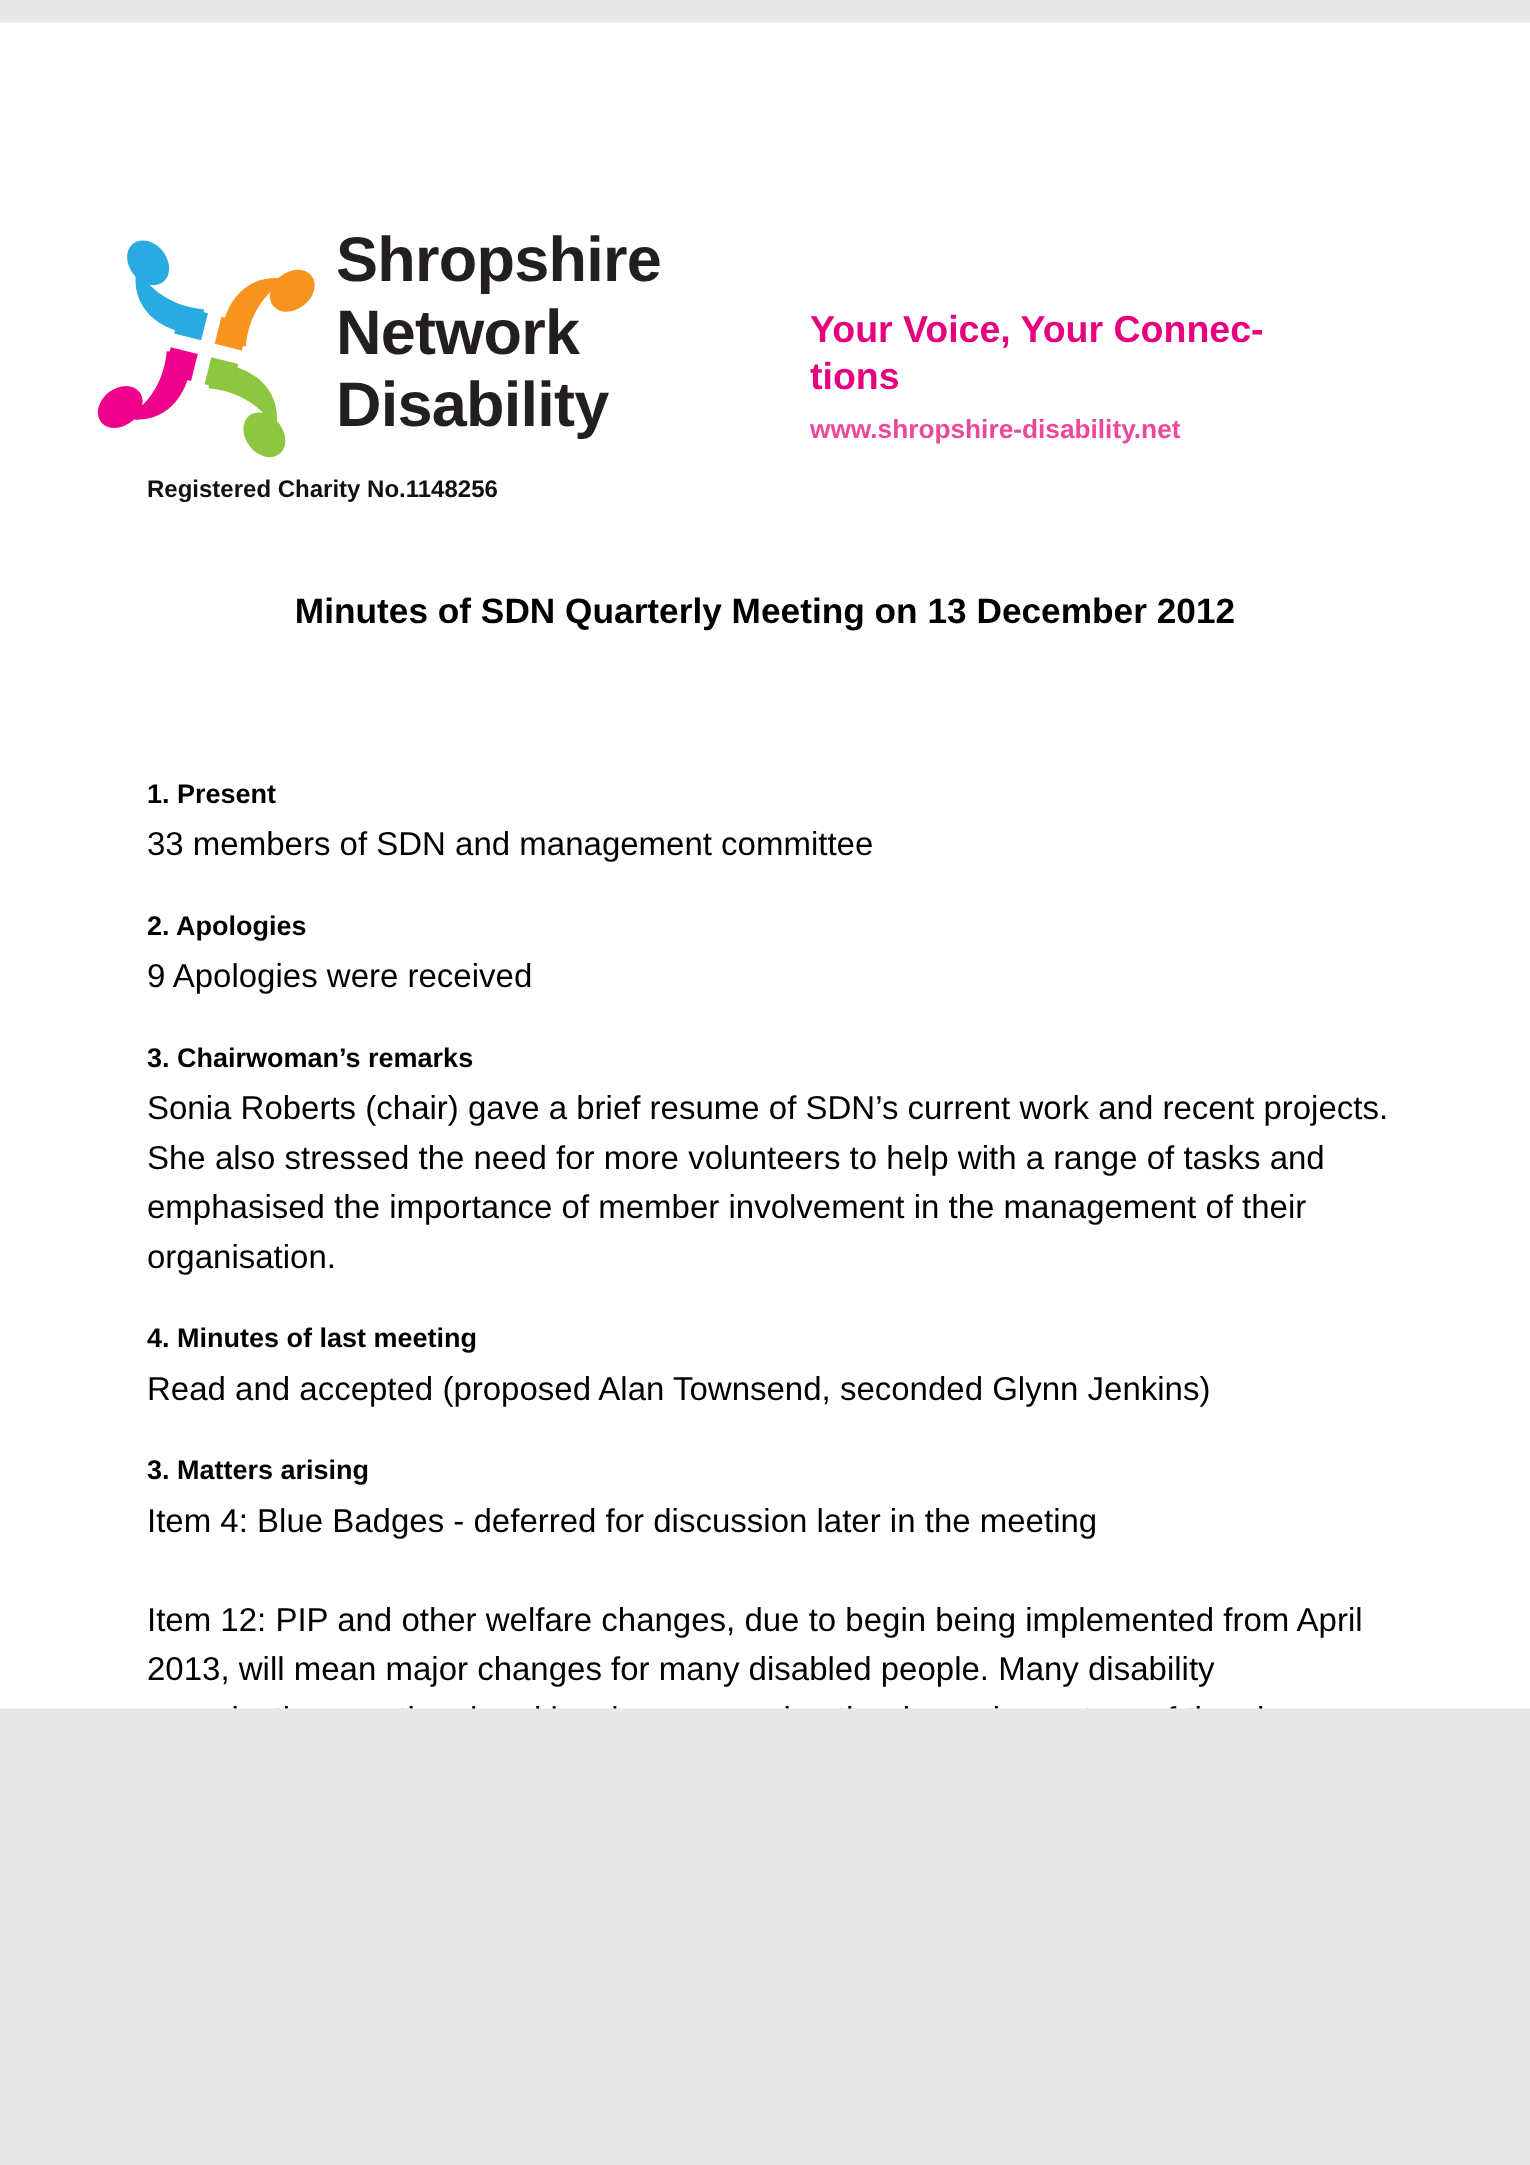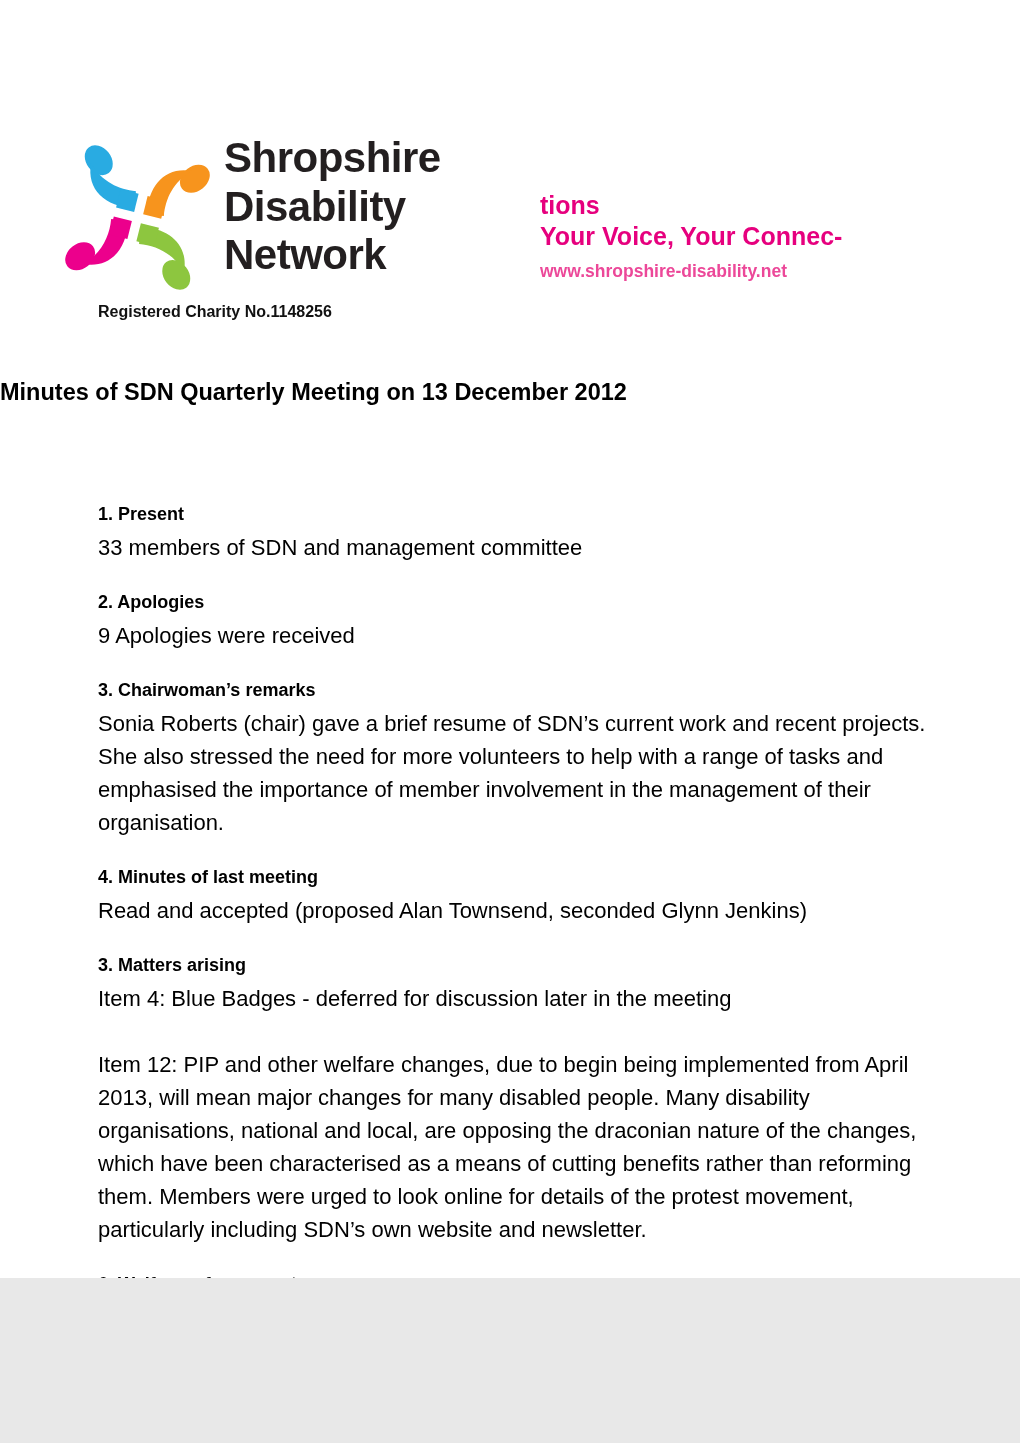--- a/index.html
+++ b/index.html
@@ -3,22 +3,22 @@
 <meta charset="utf-8">
 <style>
   html, body {
     margin: 0;
     padding: 0;
     background: #e8e8e8;
   }
   .page {
     position: relative;
     width: 1020px;
-    height: 1278px;
-    margin: 0 auto;
+    height: 1124px;
+    margin: 15px auto;
     background: #ffffff;
     font-family: "Liberation Sans", sans-serif;
     color: #000000;
     overflow: hidden;
   }
   .logo {
     position: absolute;
     left: 60px;
     top: 130px;
     width: 155px;
@@ -57,21 +57,21 @@
     top: 303px;
     font-weight: bold;
     font-size: 16px;
     color: #111111;
   }
   .title {
     position: absolute;
     left: 0;
     right: 0;
     top: 376px;
-    text-align: left;
+    text-align: center;
     font-weight: bold;
     font-size: 23.5px;
     line-height: 33px;
     color: #000000;
   }
   .content {
     position: absolute;
     left: 98px;
     top: 498px;
     width: 828px;
@@ -109,27 +109,27 @@
       </g>
     </defs>
     <use href="#sdn-person" fill="#29abe2" transform="translate(100,112)"></use>
     <use href="#sdn-person" fill="#f7941d" transform="translate(100,112) rotate(90)"></use>
     <use href="#sdn-person" fill="#8dc63f" transform="translate(100,112) rotate(180)"></use>
     <use href="#sdn-person" fill="#ec008c" transform="translate(100,112) rotate(270)"></use>
   </svg>
 
   <div class="org-name">
     <div>Shropshire</div>
+    <div>Network</div>
     <div>Disability</div>
-    <div>Network</div>
   </div>
 
   <div class="tagline">
+    <div>Your Voice, Your Connec-</div>
     <div>tions</div>
-    <div>Your Voice, Your Connec-</div>
   </div>
 
   <div class="website">www.shropshire-disability.net</div>
 
   <div class="charity">Registered Charity No.1148256</div>
 
   <div class="title">
     <div>Minutes of SDN Quarterly Meeting on 13 December 2012</div>
   </div>
 

